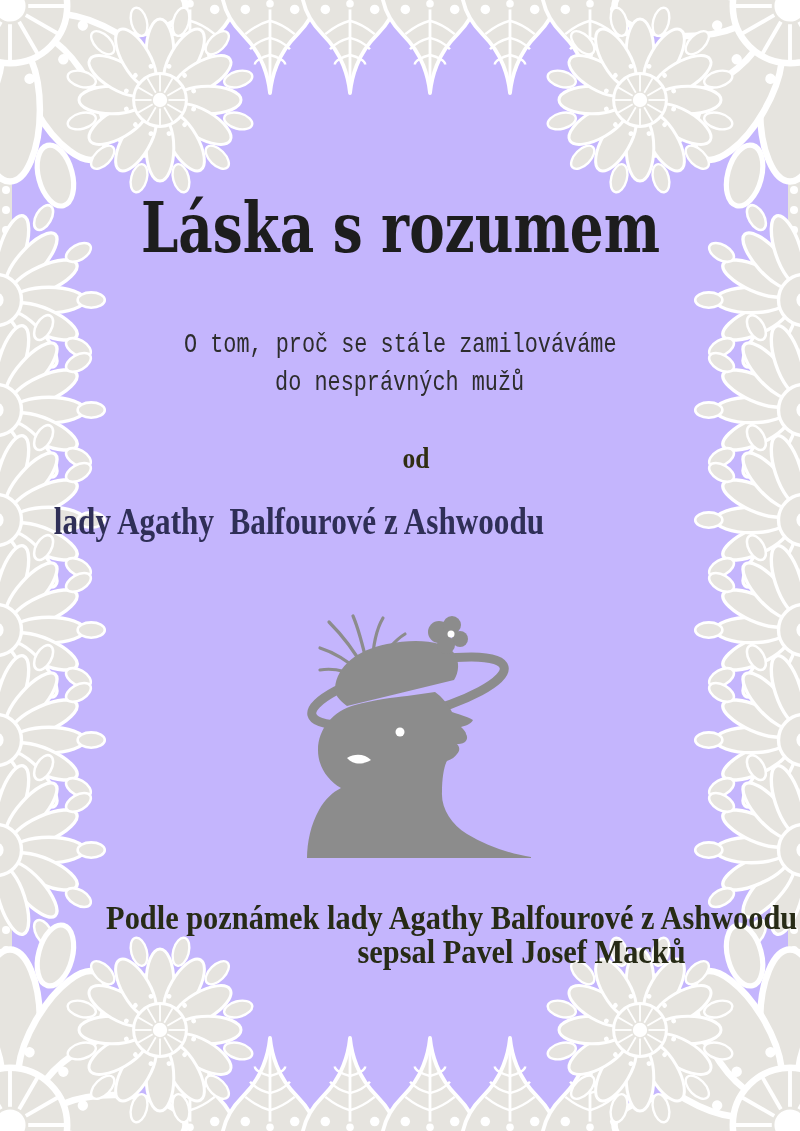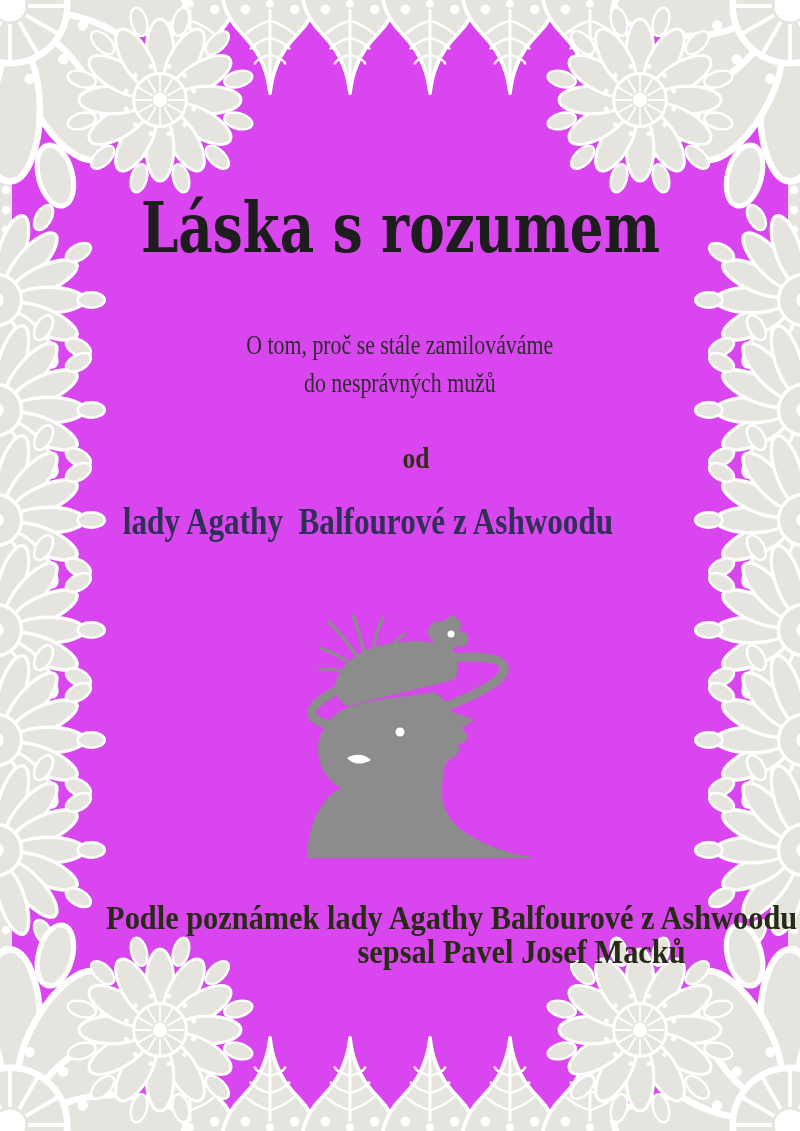--- a/index.html
+++ b/index.html
@@ -1,19 +1,19 @@
 <!DOCTYPE html>
 <html><head>
 <meta charset="utf-8">
 <style>
   html,body{margin:0;padding:0;background:#ffffff;}
   .page{
     position:relative;
     width:800px;height:1131px;
-    background:#d946ef;
+    background:#c4b5fd;
     overflow:hidden;
     font-family:"DejaVu Serif", serif;
   }
   #lace{position:absolute;left:0;top:0;z-index:0;}
   .content{position:absolute;left:0;top:0;width:800px;height:1131px;z-index:1;}
 
   .title-wrap{position:absolute;top:188px;left:0;width:800px;text-align:center;}
   .title{
     display:inline-block;
     font-family:"DejaVu Serif", serif;
@@ -22,38 +22,38 @@
     line-height:80px;
     color:#1d1d1d;
     transform:scaleX(0.76);
     transform-origin:50% 50%;
     white-space:nowrap;
   }
 
   .subtitle-wrap{position:absolute;top:326px;left:0;width:800px;text-align:center;color:#2d2d2d;}
   .subtitle-line{
     display:block;
-    font-family:Liberation Serif, serif;
+    font-family:Liberation Mono, monospace;
     font-size:28px;
     line-height:38px;
   }
   .subtitle-line>span{display:inline-block;transform:scaleX(0.78);transform-origin:50% 50%;white-space:nowrap;}
 
   .byline-wrap{position:absolute;top:441px;left:0;width:800px;text-align:center;margin-left:16px;}
   .byline{
     display:inline-block;
     font-family:"Liberation Serif", serif;
     font-weight:bold;
     font-size:30px;
     color:#302e12;
     transform:scaleX(0.85);
     transform-origin:50% 50%;
   }
 
-  .author-wrap{position:absolute;top:499px;left:0;width:736px;text-align:center;}
+  .author-wrap{position:absolute;top:499px;left:0;width:736px;}
   .author{
     display:inline-block;
     font-family:"Liberation Serif", serif;
     font-weight:bold;
     font-size:38px;
     color:#2f2f57;
     transform:scaleX(0.82);
     transform-origin:50% 50%;
     white-space:pre;
   }

